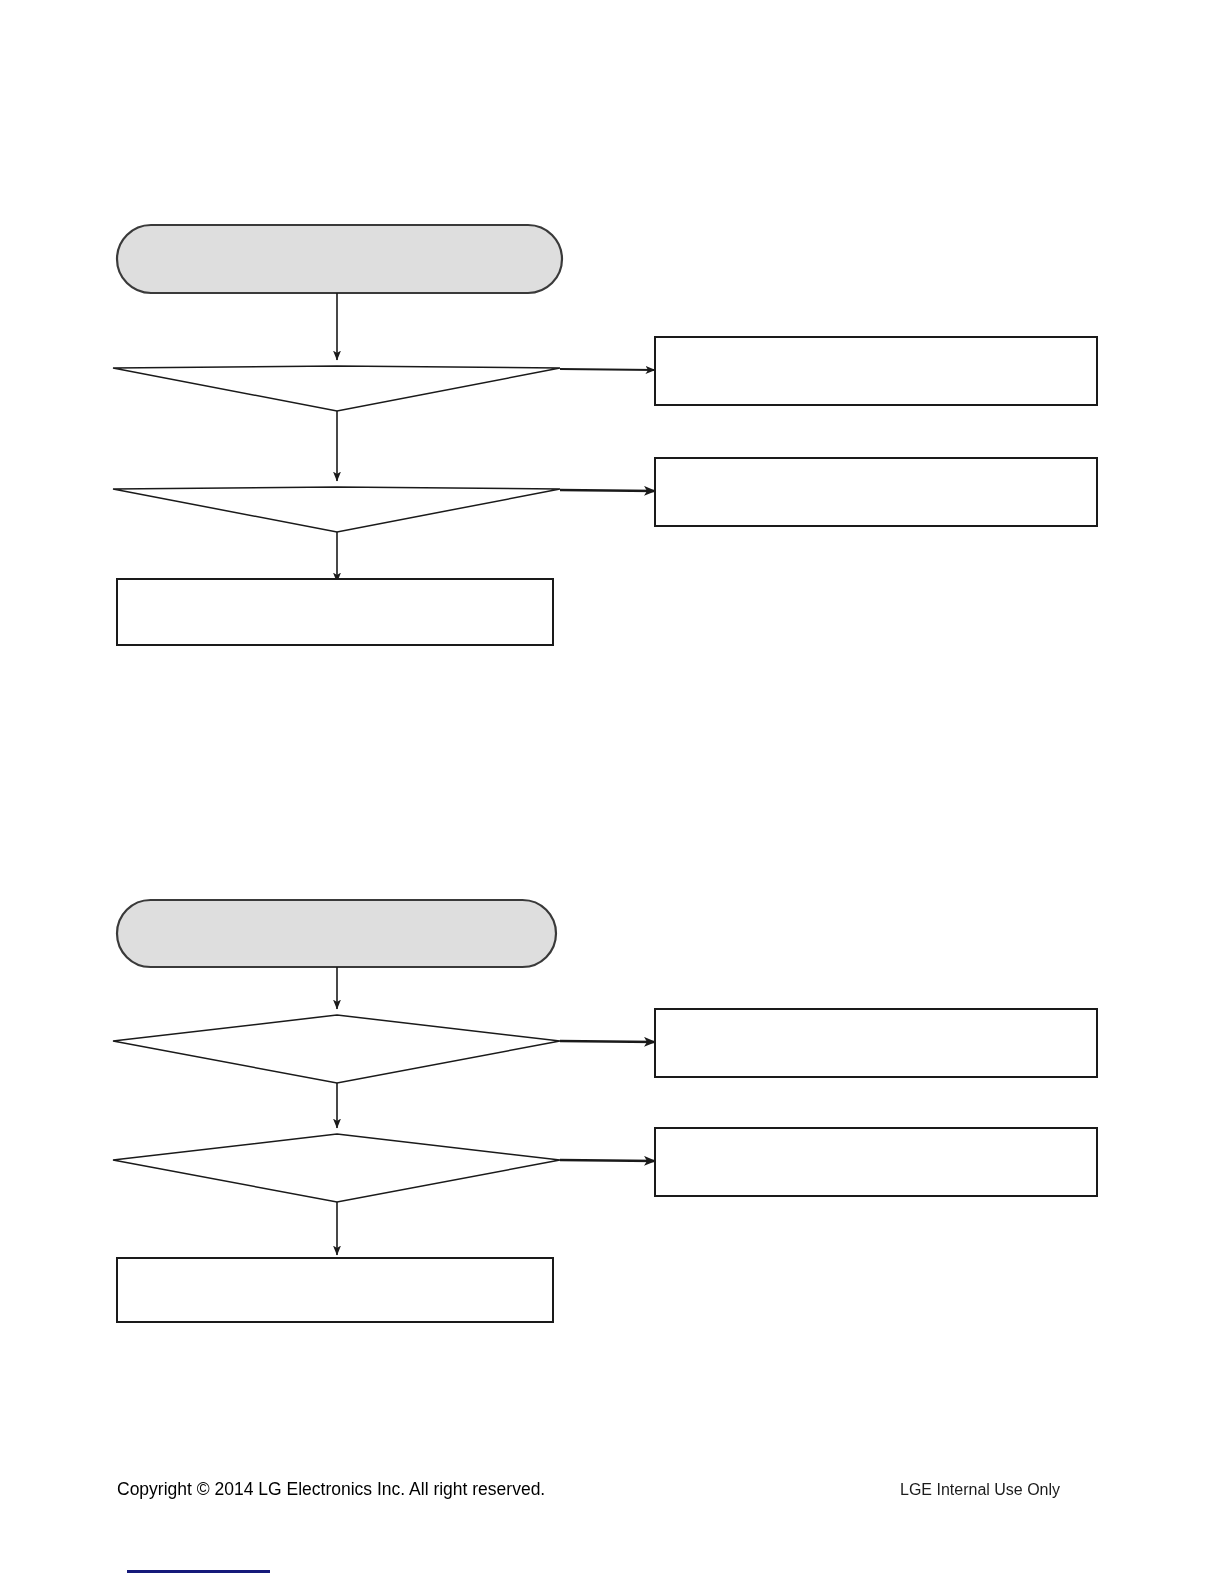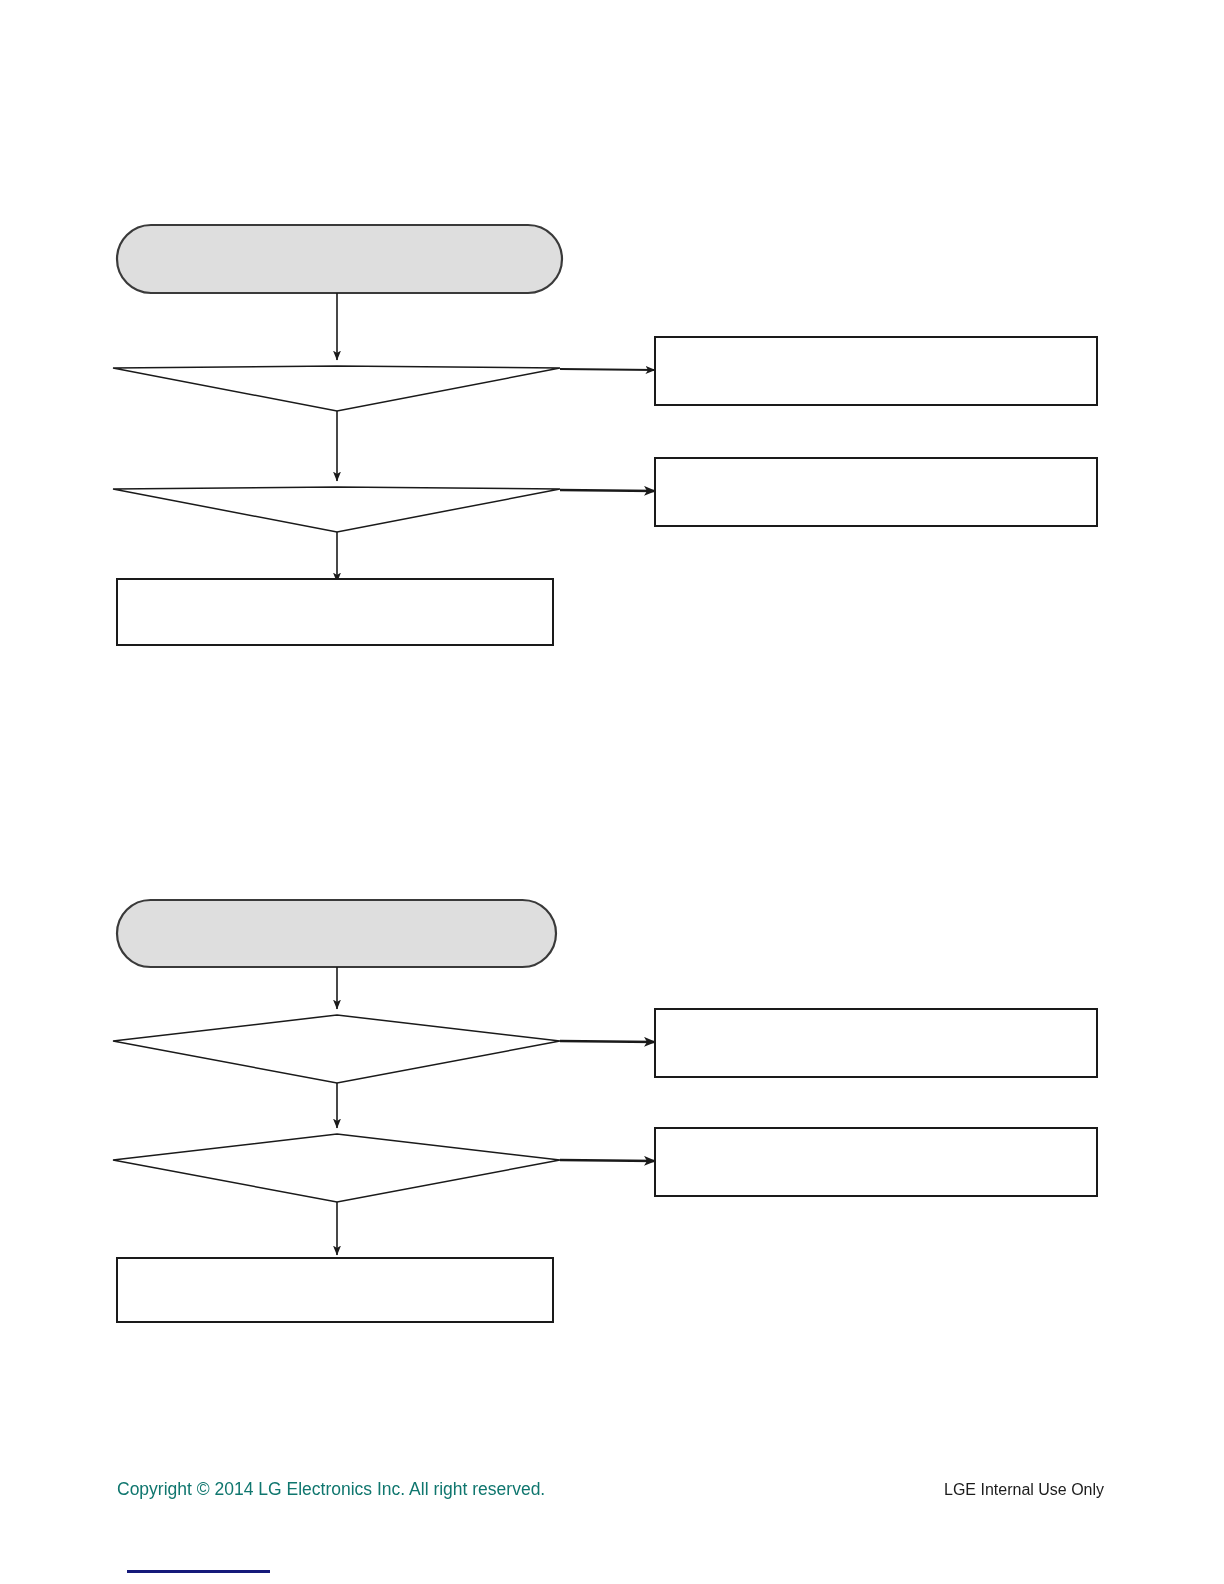--- a/index.html
+++ b/index.html
@@ -41,27 +41,27 @@
     top: 1470px;
     width: 1224px;
     height: 70px;
   }
   .footer-left {
     position: absolute;
     left: 117px;
     top: 8px;
     font-size: 17.5px;
     line-height: 23px;
-    color: #0f766e;
+    color: #000000;
     white-space: nowrap;
   }
   .footer-left div { white-space: nowrap; }
   .footer-right {
     position: absolute;
-    left: 944px;
+    left: 900px;
     top: 8px;
     font-size: 16px;
     line-height: 23px;
     color: #1c1c1c;
     white-space: nowrap;
   }
 
   .bottom-rule {
     position: absolute;
     left: 127px;

